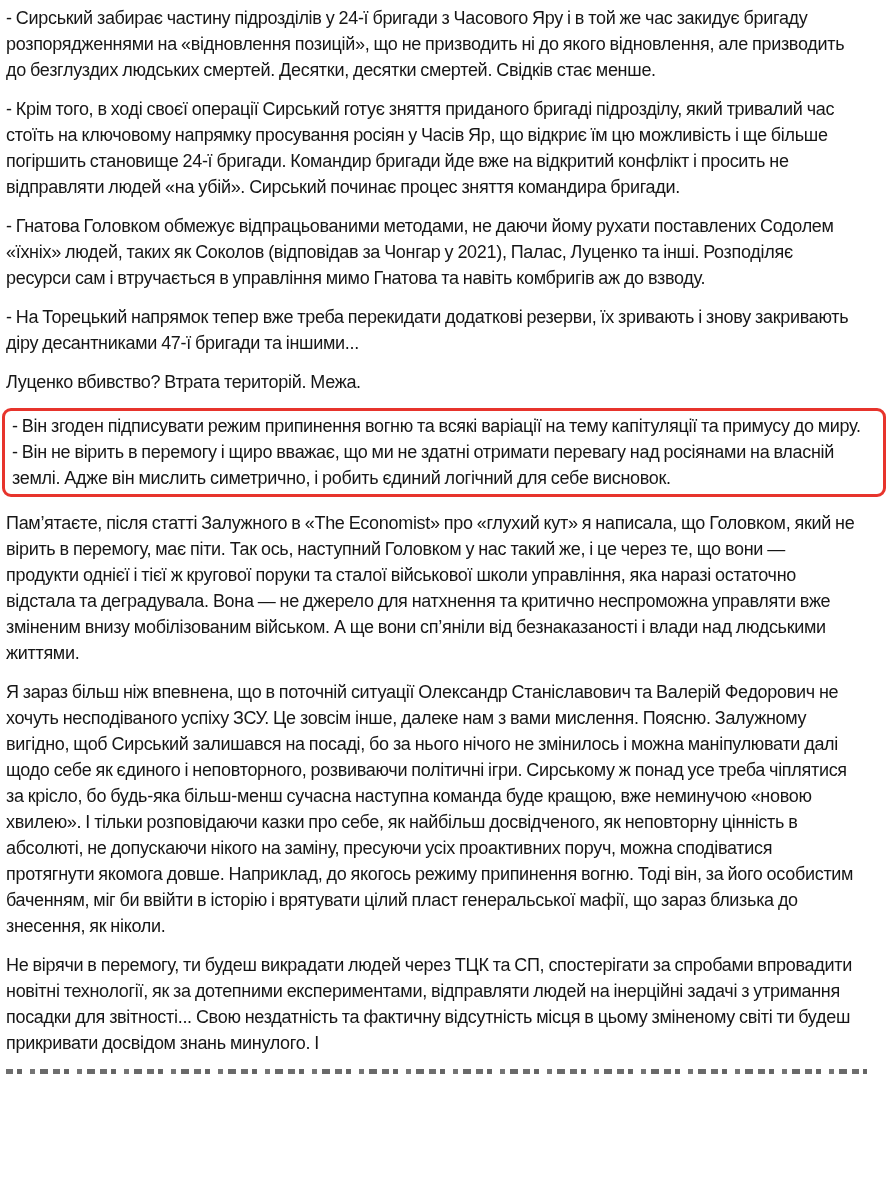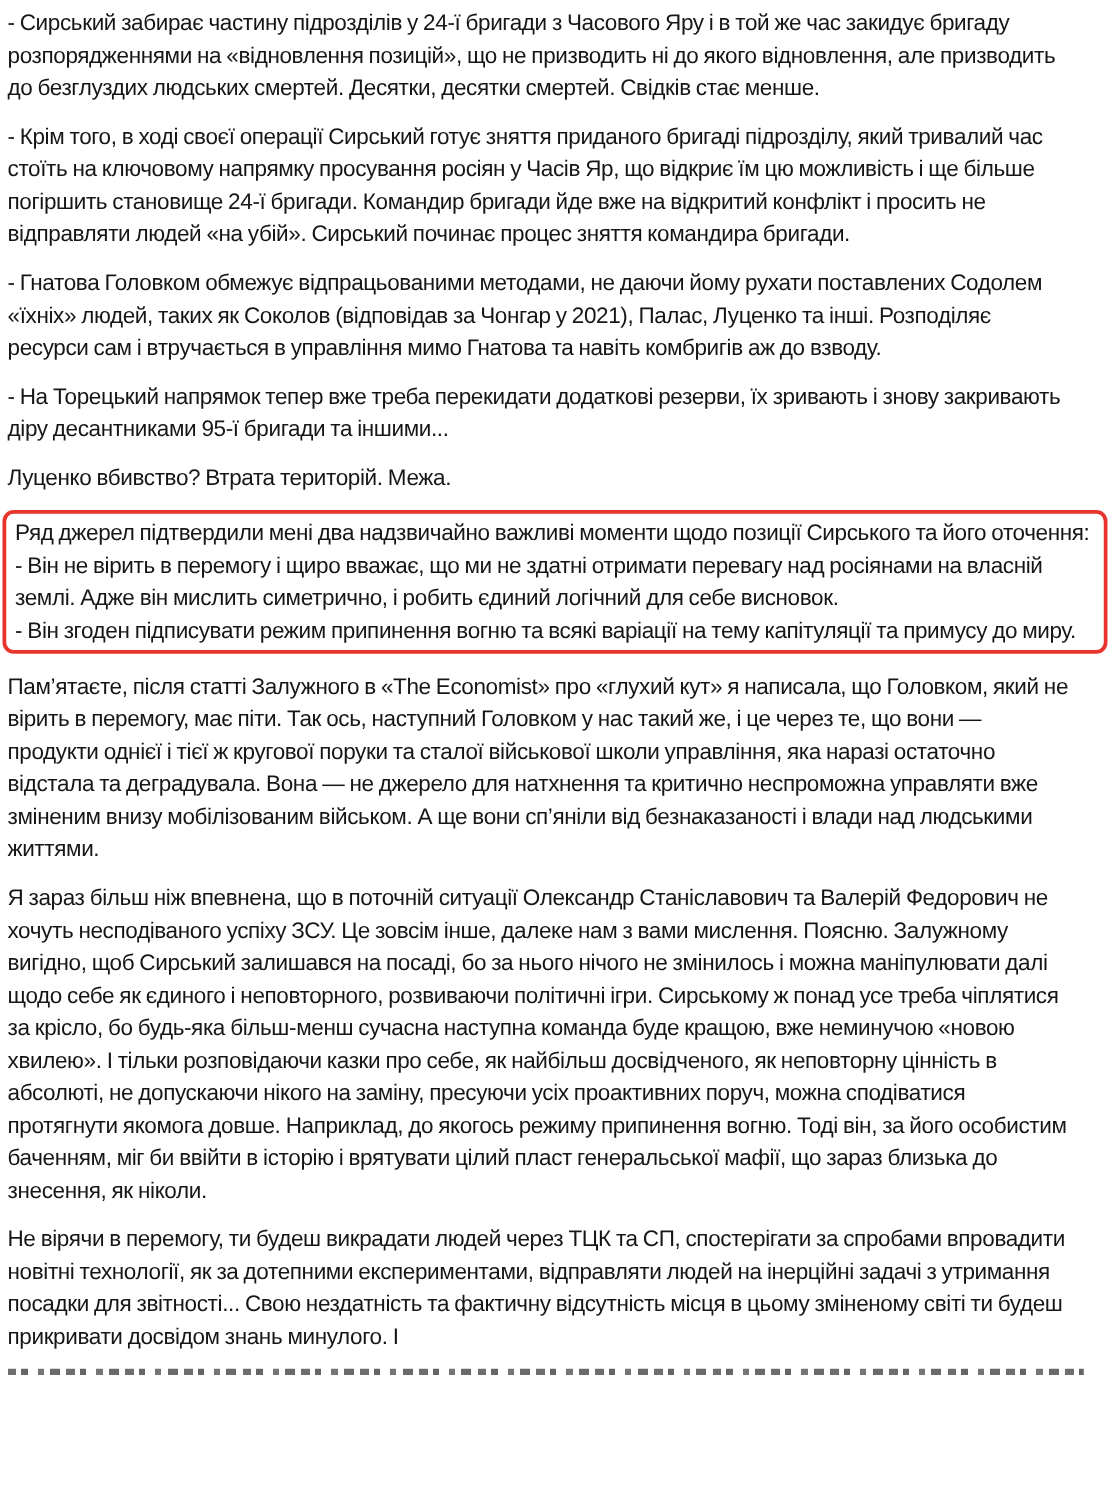--- a/index.html
+++ b/index.html
@@ -51,25 +51,24 @@
   }
 </style>
 </head>
 <body>
 
 <div id="page">
   <div id="article">
       <p class="para">- Сирський забирає частину підрозділів у 24-ї бригади з Часового Яру і в той же час закидує бригаду розпорядженнями на «відновлення позицій», що не призводить ні до якого відновлення, але призводить до безглуздих людських смертей. Десятки, десятки смертей. Свідків стає менше.</p>
       <p class="para">- Крім того, в ході своєї операції Сирський готує зняття приданого бригаді підрозділу, який тривалий час стоїть на ключовому напрямку просування росіян у Часів Яр, що відкриє їм цю можливість і ще більше погіршить становище 24-ї бригади. Командир бригади йде вже на відкритий конфлікт і просить не відправляти людей «на убій». Сирський починає процес зняття командира бригади.</p>
       <p class="para">- Гнатова Головком обмежує відпрацьованими методами, не даючи йому рухати поставлених Содолем «їхніх» людей, таких як Соколов (відповідав за Чонгар у 2021), Палас, Луценко та інші. Розподіляє ресурси сам і втручається в управління мимо Гнатова та навіть комбригів аж до взводу.</p>
-      <p class="para">- На Торецький напрямок тепер вже треба перекидати додаткові резерви, їх зривають і знову закривають діру десантниками 95-ї бригади та іншими...</p>
+      <p class="para">- На Торецький напрямок тепер вже треба перекидати додаткові резерви, їх зривають і знову закривають діру десантниками 47-ї бригади та іншими...</p>
       <p class="para">Луценко вбивство? Втрата територій. Межа.</p>
       <div class="highlight-box">
-        <p class="para hl-line">Ряд джерел підтвердили мені два надзвичайно важливі моменти щодо позиції Сирського та його оточення:</p>
+        <p class="para hl-line">- Він згоден підписувати режим припинення вогню та всякі варіації на тему капітуляції та примусу до миру.</p>
         <p class="para hl-line">- Він не вірить в перемогу і щиро вважає, що ми не здатні отримати перевагу над росіянами на власній землі. Адже він мислить симетрично, і робить єдиний логічний для себе висновок.</p>
-        <p class="para hl-line">- Він згоден підписувати режим припинення вогню та всякі варіації на тему капітуляції та примусу до миру.</p>
       </div>
       <p class="para">Пам’ятаєте, після статті Залужного в «The Economist» про «глухий кут» я написала, що Головком, який не вірить в перемогу, має піти. Так ось, наступний Головком у нас такий же, і це через те, що вони — продукти однієї і тієї ж кругової поруки та сталої військової школи управління, яка наразі остаточно відстала та деградувала. Вона — не джерело для натхнення та критично неспроможна управляти вже зміненим внизу мобілізованим  військом. А ще вони сп’яніли від безнаказаності і влади над людськими життями.</p>
       <p class="para">Я зараз більш ніж впевнена, що в поточній ситуації Олександр Станіславович та Валерій Федорович не хочуть несподіваного успіху ЗСУ. Це зовсім інше, далеке нам з вами мислення. Поясню. Залужному вигідно, щоб Сирський залишався на посаді, бо за нього нічого не змінилось і можна маніпулювати далі щодо себе як єдиного і неповторного, розвиваючи політичні ігри. Сирському ж понад усе треба чіплятися за крісло, бо будь-яка більш-менш сучасна наступна команда буде кращою, вже неминучою «новою хвилею». І тільки розповідаючи казки про себе, як найбільш досвідченого, як неповторну цінність в абсолюті, не допускаючи нікого на заміну, пресуючи усіх проактивних поруч, можна сподіватися протягнути якомога довше. Наприклад, до якогось режиму припинення вогню. Тоді він, за його особистим баченням, міг би ввійти в історію і врятувати цілий пласт генеральської мафії, що зараз близька до знесення, як ніколи.</p>
       <p class="para">Не вірячи в перемогу, ти будеш викрадати людей через ТЦК та СП, спостерігати за спробами впровадити новітні технології, як за дотепними експериментами, відправляти людей на інерційні задачі з утримання посадки для звітності... Свою нездатність та фактичну відсутність місця в цьому зміненому світі ти будеш прикривати досвідом знань минулого. І</p>
       <div class="clipped-strip"></div>
     </div>
 </div>
 
 </body></html>

